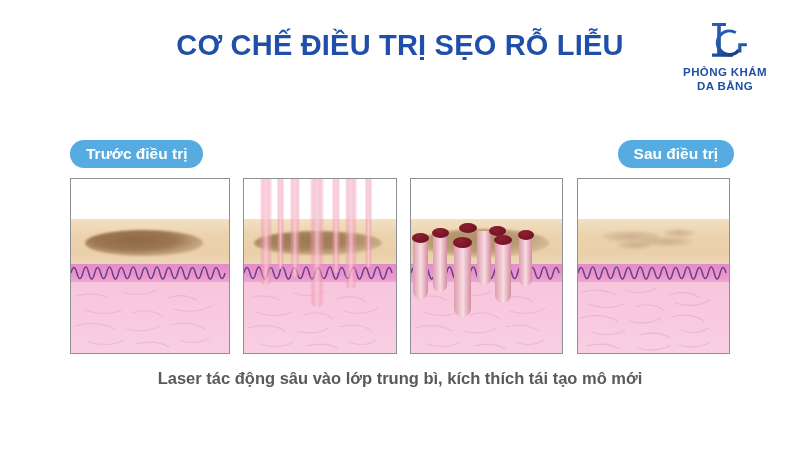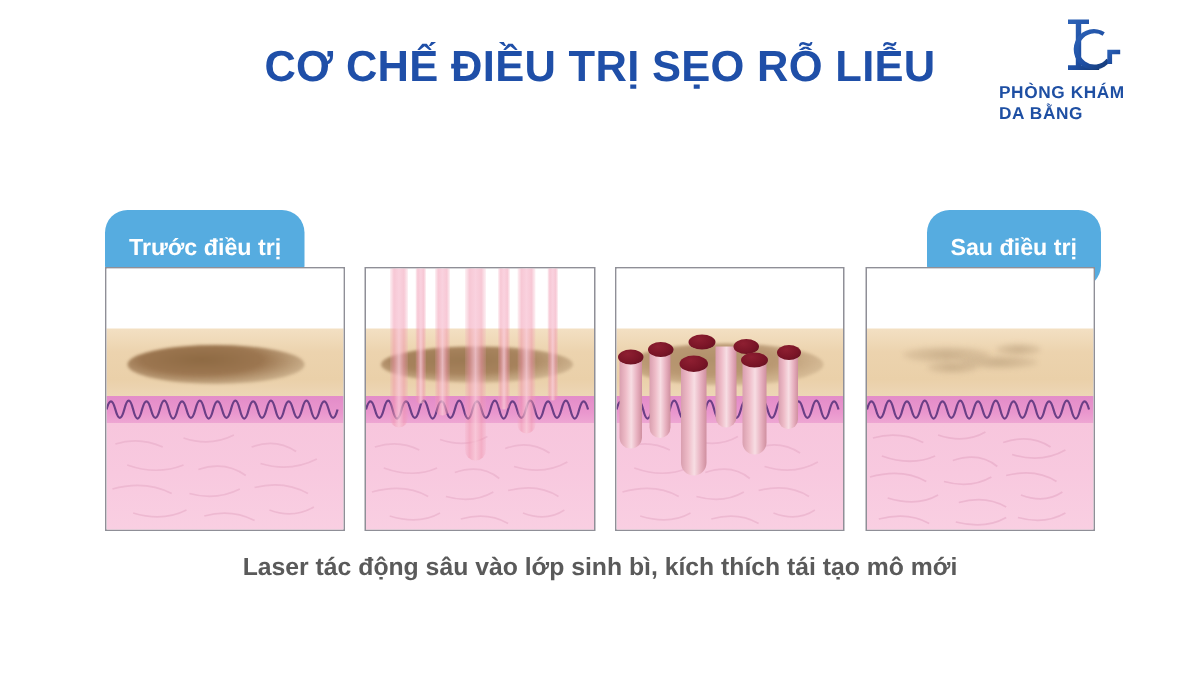--- a/index.html
+++ b/index.html
@@ -3,21 +3,21 @@
 <meta charset="utf-8">
 <style>
   html,body{margin:0;padding:0;}
   body{
     width:800px;height:450px;overflow:hidden;
     background:#ffffff;
     font-family:"Liberation Sans", sans-serif;
     position:relative;
   }
   
-  #logo{position:absolute;right:16px;top:8px;width:118px;text-align:left;}
+  #logo{position:absolute;right:16px;top:18px;width:118px;text-align:center;}
   #logo .mark{height:46px;display:flex;align-items:center;justify-content:center;}
   #logo .mark svg{display:block;}
   #logo .ltext{
     color:#1e4fa3;font-weight:bold;font-size:11.5px;letter-spacing:.4px;
     line-height:14px;margin-top:1px;
   }
   
   #title-block{position:absolute;left:0;top:28px;width:800px;text-align:center;}
   #title-main{
     color:#1f4fa8;font-weight:bold;font-size:29px;letter-spacing:.2px;
@@ -25,21 +25,21 @@
   }
   #title-sub{
     color:#5fc9dd;font-weight:bold;font-size:25px;letter-spacing:.3px;
     line-height:30px;margin-top:7px;white-space:nowrap;
   }
   
   .badge{
     position:absolute;top:140px;height:28px;line-height:28px;
     background:#56ace0;color:#ffffff;border-radius:15px;
     font-weight:bold;font-size:15.5px;text-align:center;
-    padding:12px 16px;white-space:nowrap;
+    padding:0 16px;white-space:nowrap;
   }
   #badge-before{left:70px;}
   #badge-after{right:66px;}
   
   .panel{
     position:absolute;top:178px;height:176px;
     border:1.3px solid #8f8f97;background:#ffffff;overflow:hidden;
     box-sizing:border-box;
   }
   #panel-1{left:70px;width:160px;}
@@ -274,14 +274,14 @@
       <path d="M62 53 q18 -5 32 3"></path>
         <path d="M104 48 q16 6 28 -2"></path>
       <path d="M8 64 q20 -5 34 3"></path>
         <path d="M60 66 q20 5 34 -3"></path>
       <path d="M102 63 q18 5 32 -3"></path>
     </g>
   </svg>
 </div>
 
 <div id="caption">
-  <div>Laser tác động sâu vào lớp sinh bì, kích thích tái tạo mô mới</div>
+  <div>Laser tác động sâu vào lớp trung bì, kích thích tái tạo mô mới</div>
 </div>
 
 </body></html>

